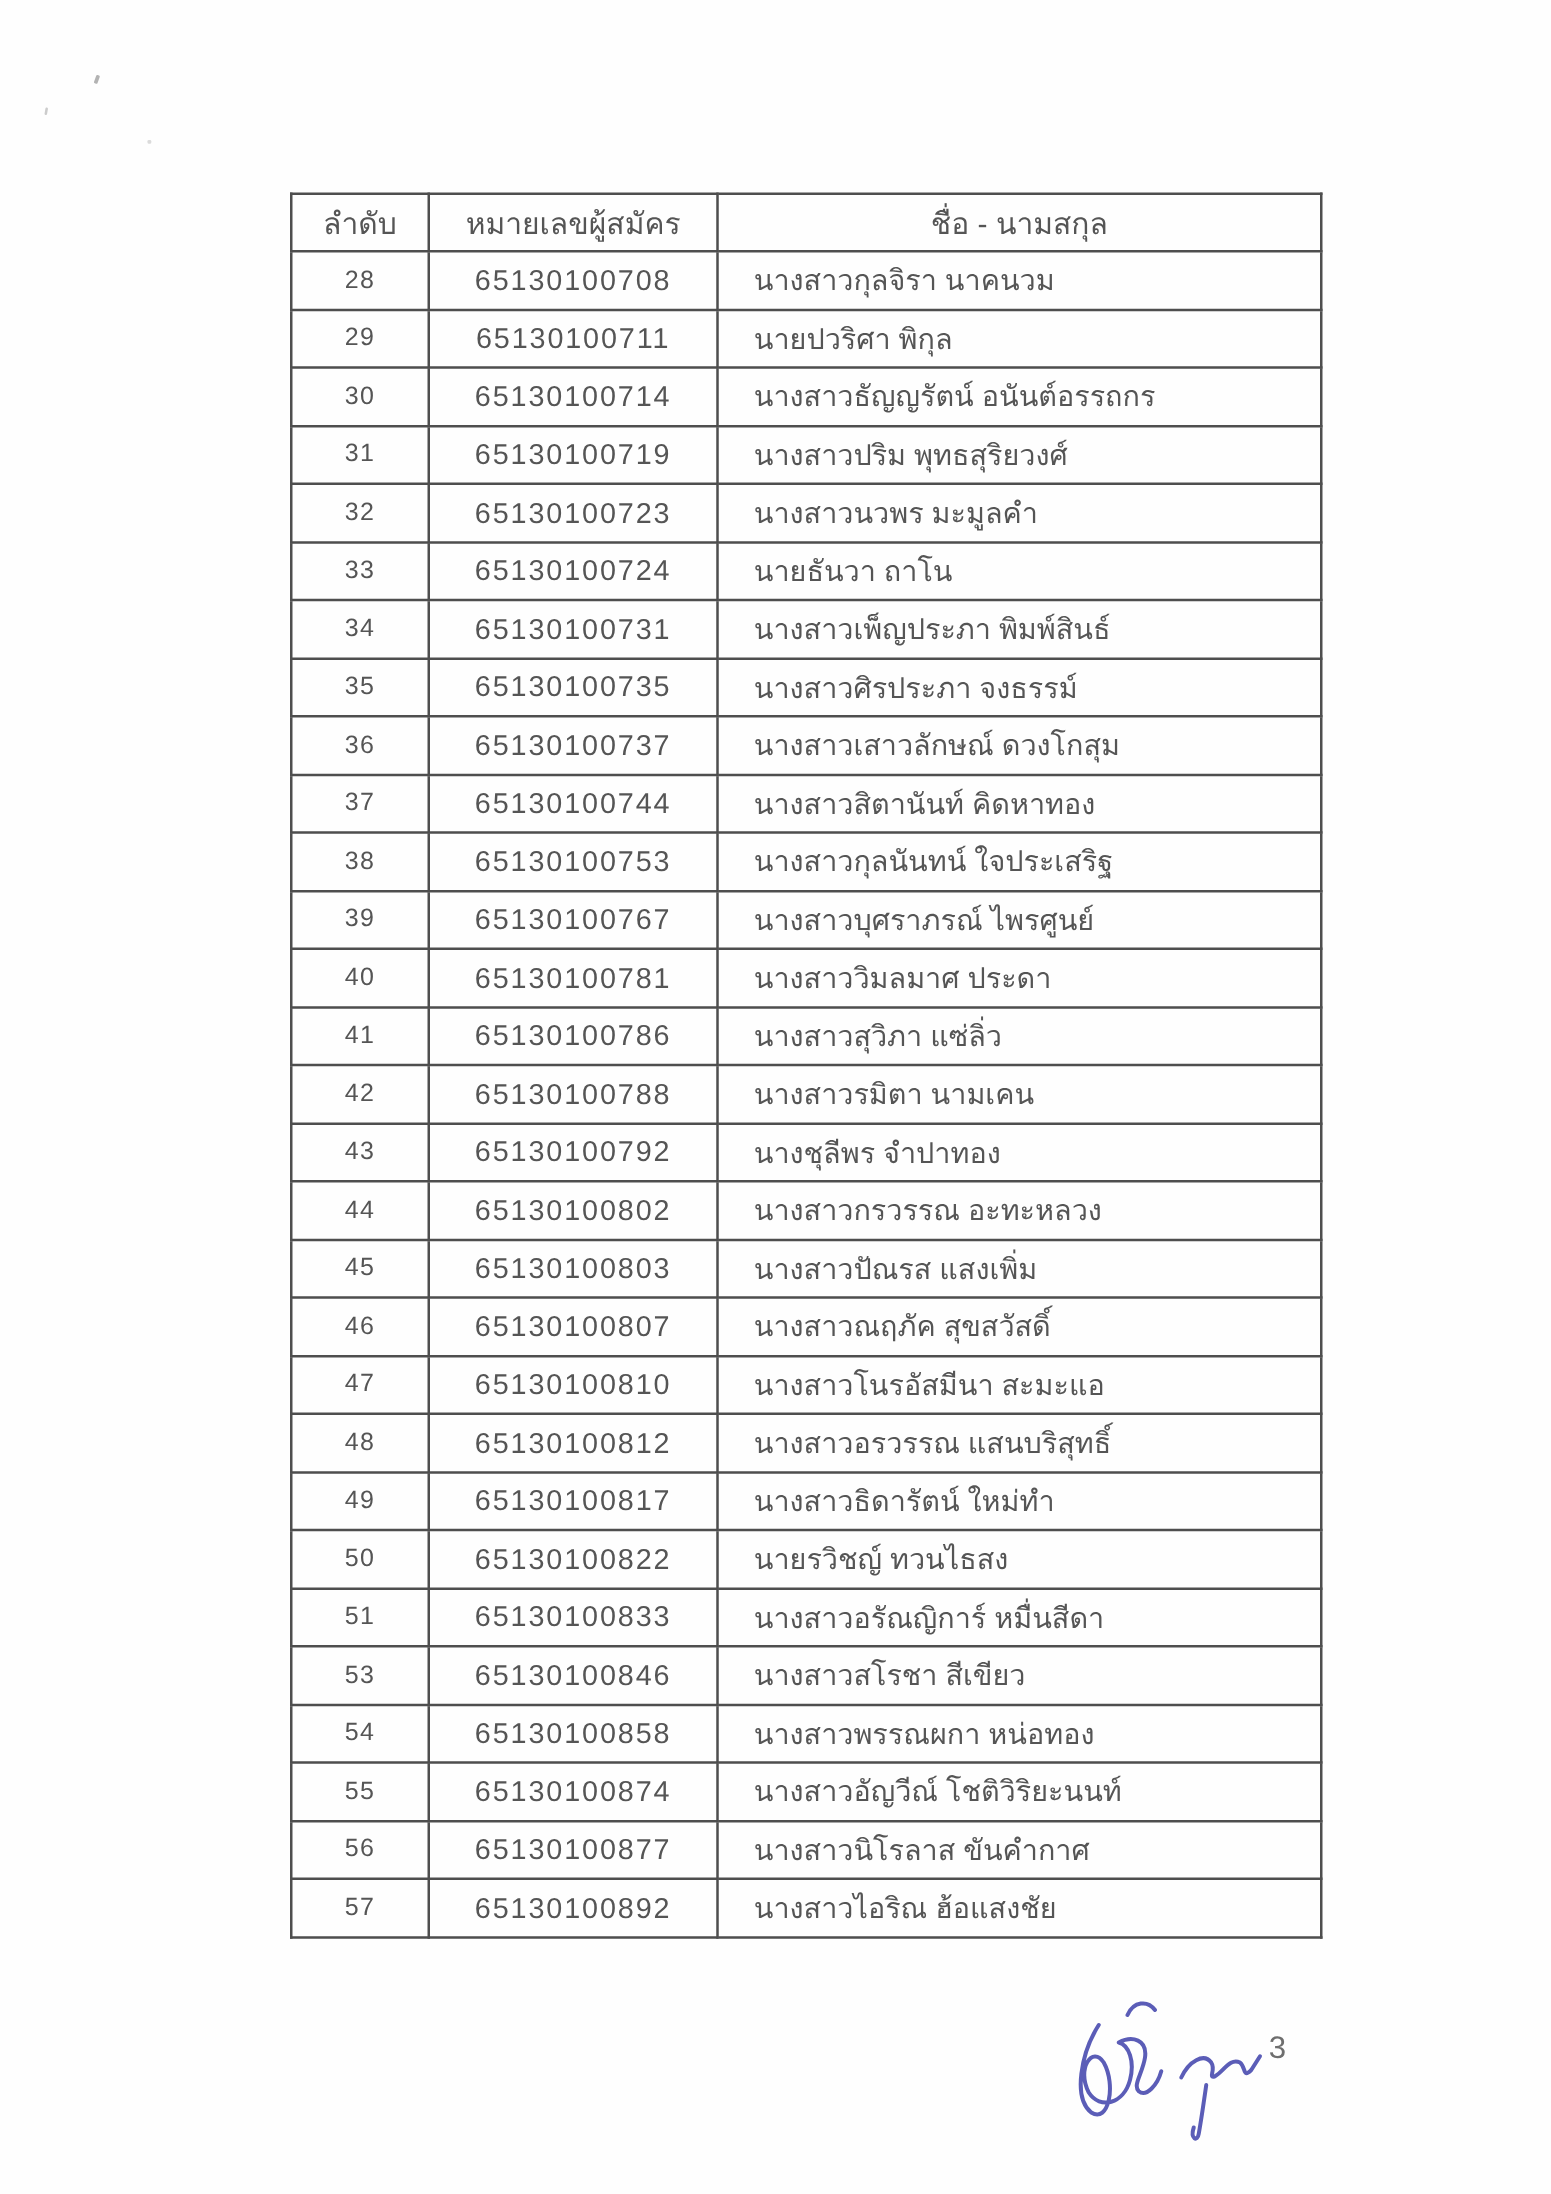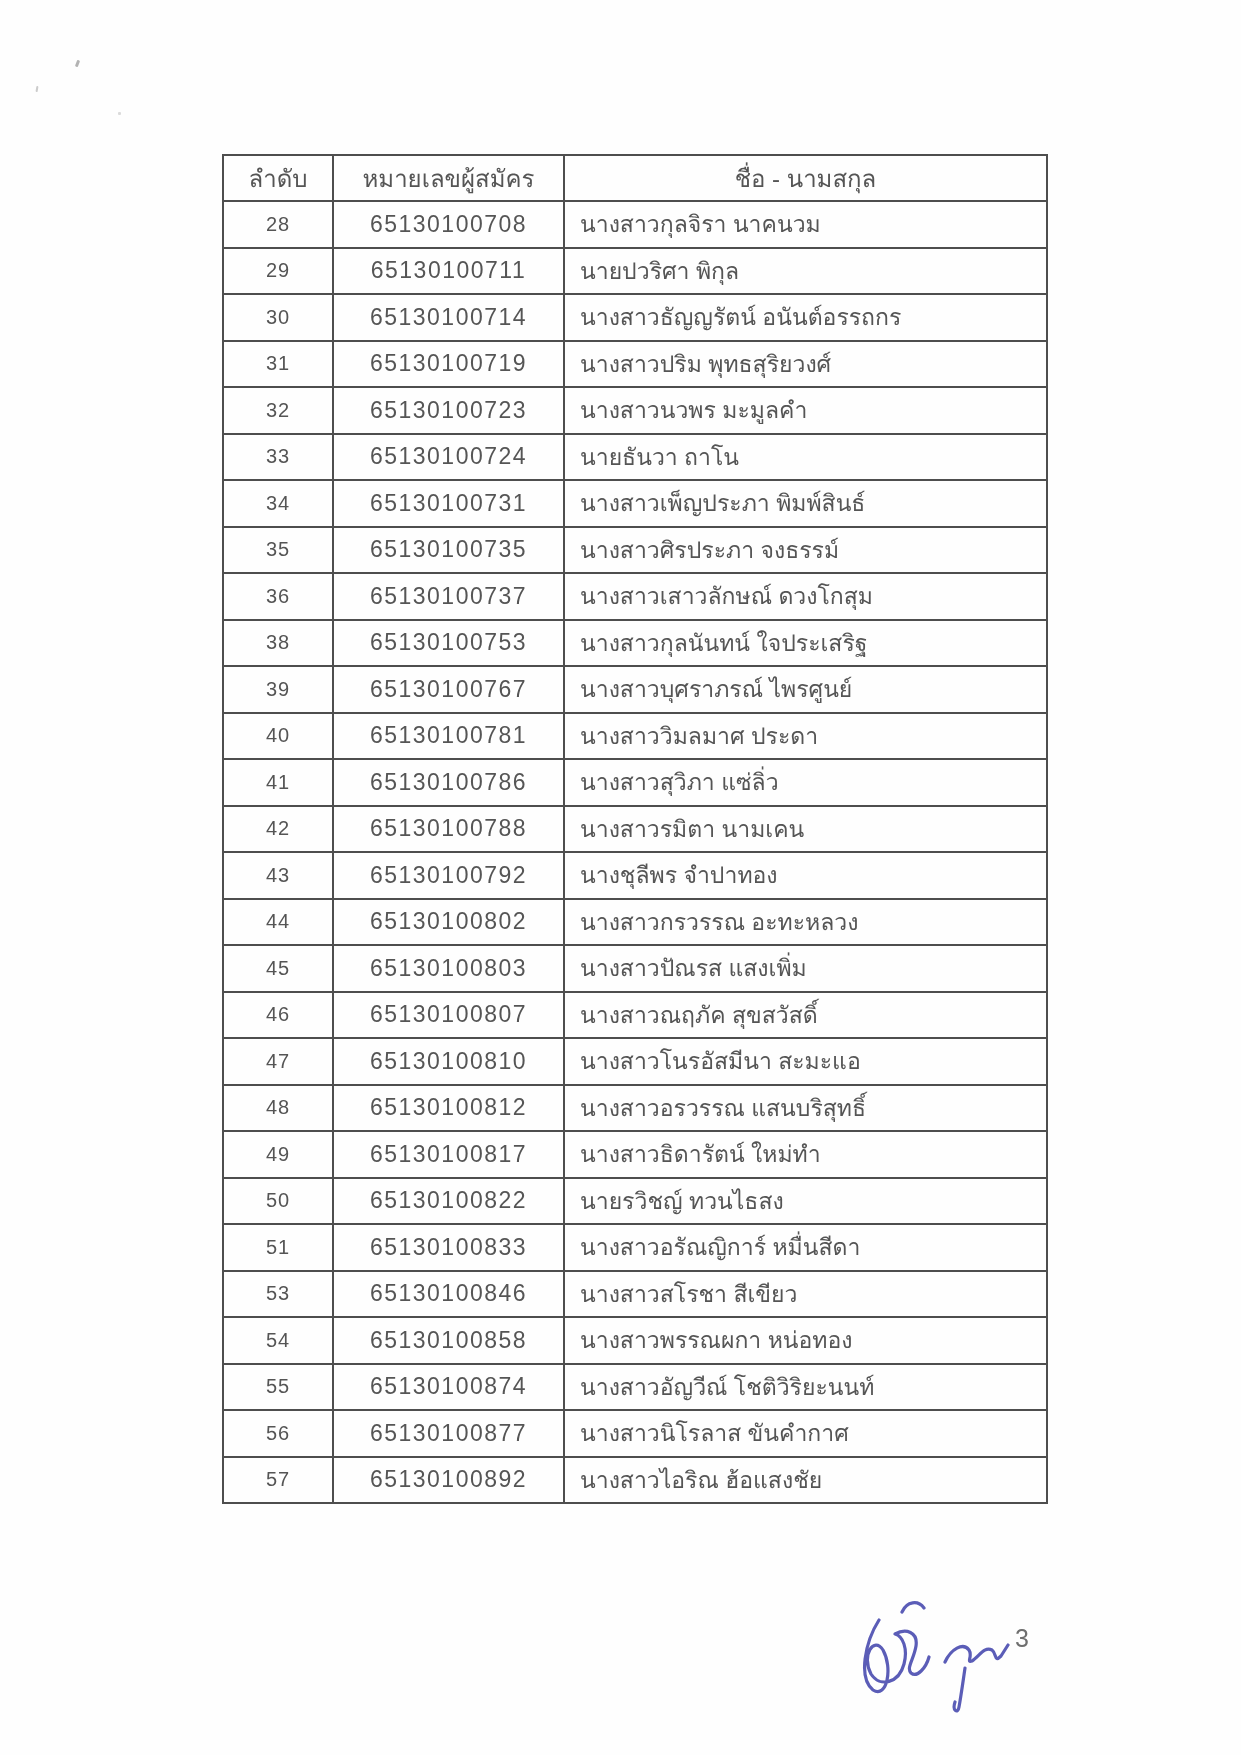--- a/index.html
+++ b/index.html
@@ -21,21 +21,21 @@
     background: #9a9a9a;
     border-radius: 1px;
     opacity: 0.75;
   }
   .speck.s1 { left: 76px; top: 60px; width: 3px; height: 7px; transform: rotate(20deg); }
   .speck.s2 { left: 36px; top: 86px; width: 2px; height: 6px; transform: rotate(10deg); opacity: 0.5; }
   .speck.s3 { left: 118px; top: 112px; width: 3px; height: 3px; opacity: 0.35; }
 
   table.applicants {
     position: absolute;
-    left: 222px;
+    left: 232px;
     top: 154px;
     width: 824px;
     border-collapse: collapse;
     table-layout: fixed;
   }
   table.applicants col.c-index { width: 110px; }
   table.applicants col.c-no    { width: 231px; }
   table.applicants col.c-name  { width: 483px; }
 
   table.applicants th,
@@ -61,21 +61,21 @@
     letter-spacing: 1px;
   }
   td.cell-no {
     text-align: center;
     font-size: 23px;
     color: #636363;
     letter-spacing: 1.5px;
   }
   td.cell-name {
     text-align: left;
-    padding-left: 15px;
+    padding-left: 28px;
     font-size: 23px;
     color: #505050;
   }
 
   .signature {
     position: absolute;
     left: 845px;
     top: 1598px;
     width: 180px;
     height: 130px;
@@ -160,20 +160,25 @@
       <td class="cell-no">65130100735</td>
       <td class="cell-name">นางสาวศิรประภา จงธรรม์</td>
     </tr>
 
     <tr>
       <td class="cell-index">36</td>
       <td class="cell-no">65130100737</td>
       <td class="cell-name">นางสาวเสาวลักษณ์ ดวงโกสุม</td>
     </tr>
 
+    <tr>
+      <td class="cell-index">37</td>
+      <td class="cell-no">65130100744</td>
+      <td class="cell-name">นางสาวสิตานันท์ คิดหาทอง</td>
+    </tr>
 
     <tr>
       <td class="cell-index">38</td>
       <td class="cell-no">65130100753</td>
       <td class="cell-name">นางสาวกุลนันทน์ ใจประเสริฐ</td>
     </tr>
 
     <tr>
       <td class="cell-index">39</td>
       <td class="cell-no">65130100767</td>

